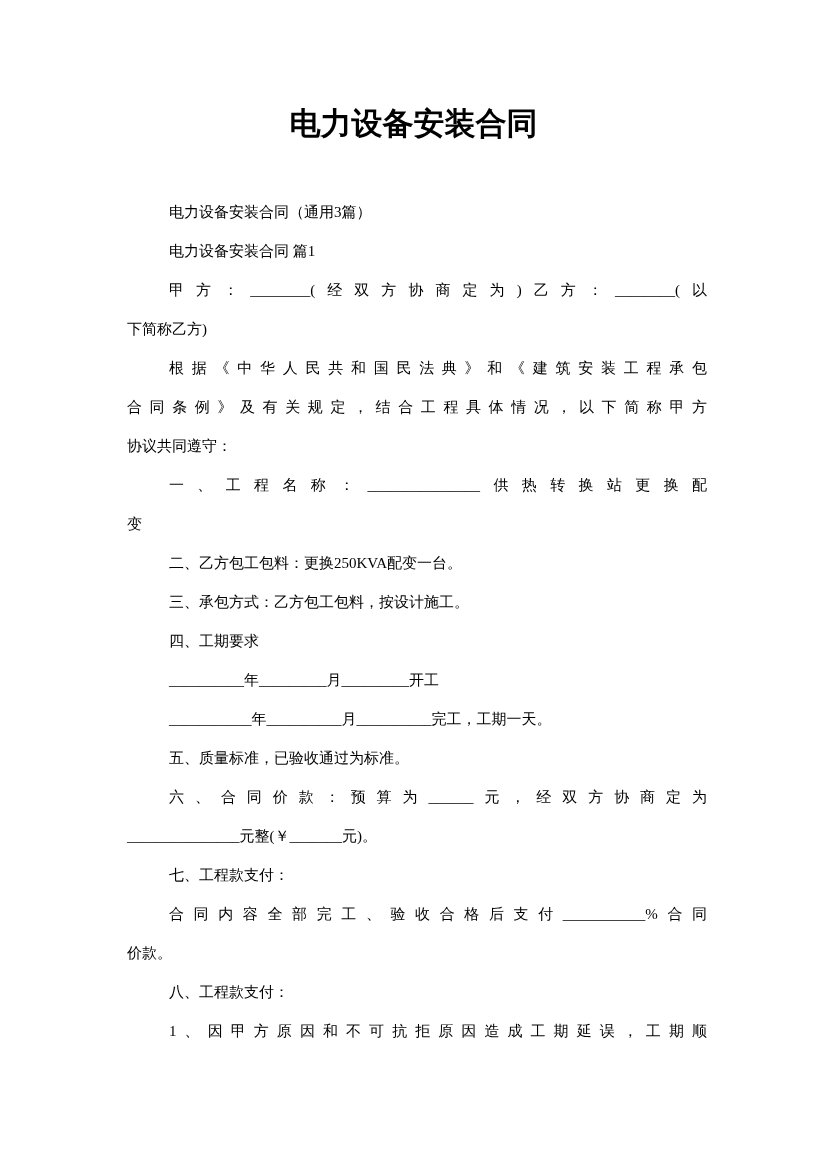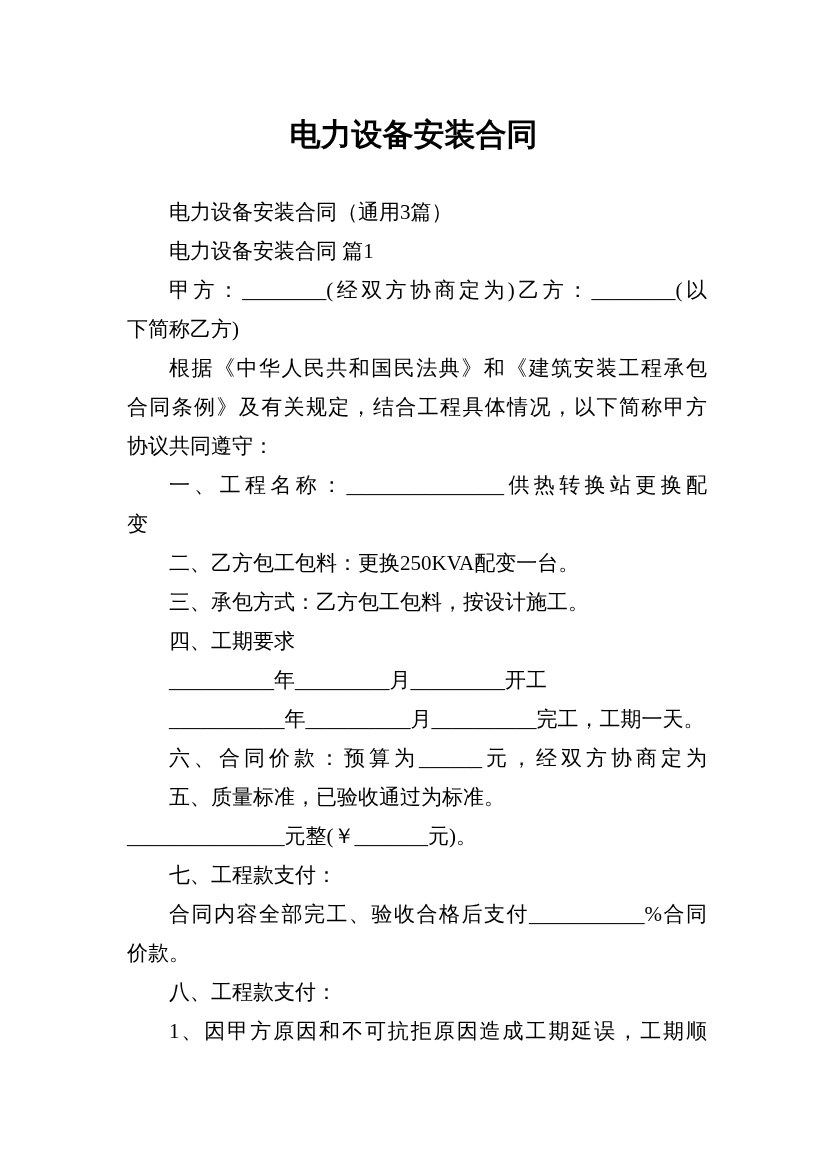--- a/index.html
+++ b/index.html
@@ -11,40 +11,40 @@
     position: relative;
     width: 827px;
     height: 1170px;
     background: #ffffff;
     overflow: hidden;
     font-family: "Liberation Serif", "DejaVu Serif", serif;
     color: #000000;
   }
   .doc-title {
     position: absolute;
-    top: 111px;
+    top: 100px;
     left: 0;
     width: 100%;
     text-align: center;
     font-size: 31px;
     font-weight: bold;
     line-height: 48px;
     letter-spacing: 0px;
     white-space: pre;
   }
   .doc-body {
     position: absolute;
     left: 127px;
     top: 193px;
     width: 580px;
   }
   .line {
     height: 39px;
     line-height: 39px;
-    font-size: 21px;
+    font-size: 15px;
     white-space: pre;
     overflow: visible;
   }
   .line.indent {
     padding-left: 42px;
   }
   .line.jfull {
     white-space: normal;
     text-align: justify;
     text-align-last: justify;
@@ -63,22 +63,22 @@
       <div class="line indent jfull">根据《中华人民共和国民法典》和《建筑安装工程承包</div>
       <div class="line jfull">合同条例》及有关规定，结合工程具体情况，以下简称甲方</div>
       <div class="line">协议共同遵守：</div>
       <div class="line indent jfull">一、工程名称：_______________供热转换站更换配</div>
       <div class="line">变</div>
       <div class="line indent">二、乙方包工包料：更换250KVA配变一台。</div>
       <div class="line indent">三、承包方式：乙方包工包料，按设计施工。</div>
       <div class="line indent">四、工期要求</div>
       <div class="line indent">__________年_________月_________开工</div>
       <div class="line indent">___________年__________月__________完工，工期一天。</div>
+      <div class="line indent">五、质量标准，已验收通过为标准。</div>
       <div class="line indent jfull">六、合同价款：预算为______元，经双方协商定为</div>
-      <div class="line indent">五、质量标准，已验收通过为标准。</div>
       <div class="line">_______________元整(￥_______元)。</div>
       <div class="line indent">七、工程款支付：</div>
       <div class="line indent jfull">合同内容全部完工、验收合格后支付___________%合同</div>
       <div class="line">价款。</div>
       <div class="line indent">八、工程款支付：</div>
       <div class="line indent jfull">1、因甲方原因和不可抗拒原因造成工期延误，工期顺</div>
     </div>
 </div>
 
 </body></html>

